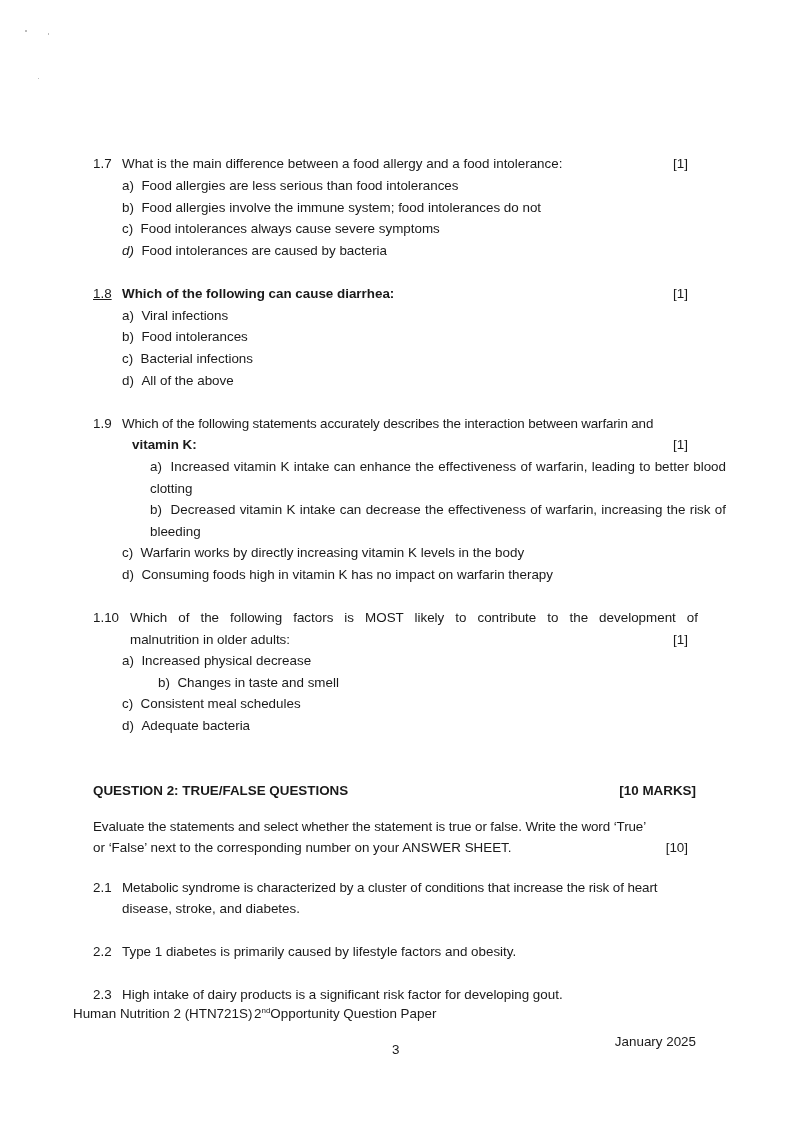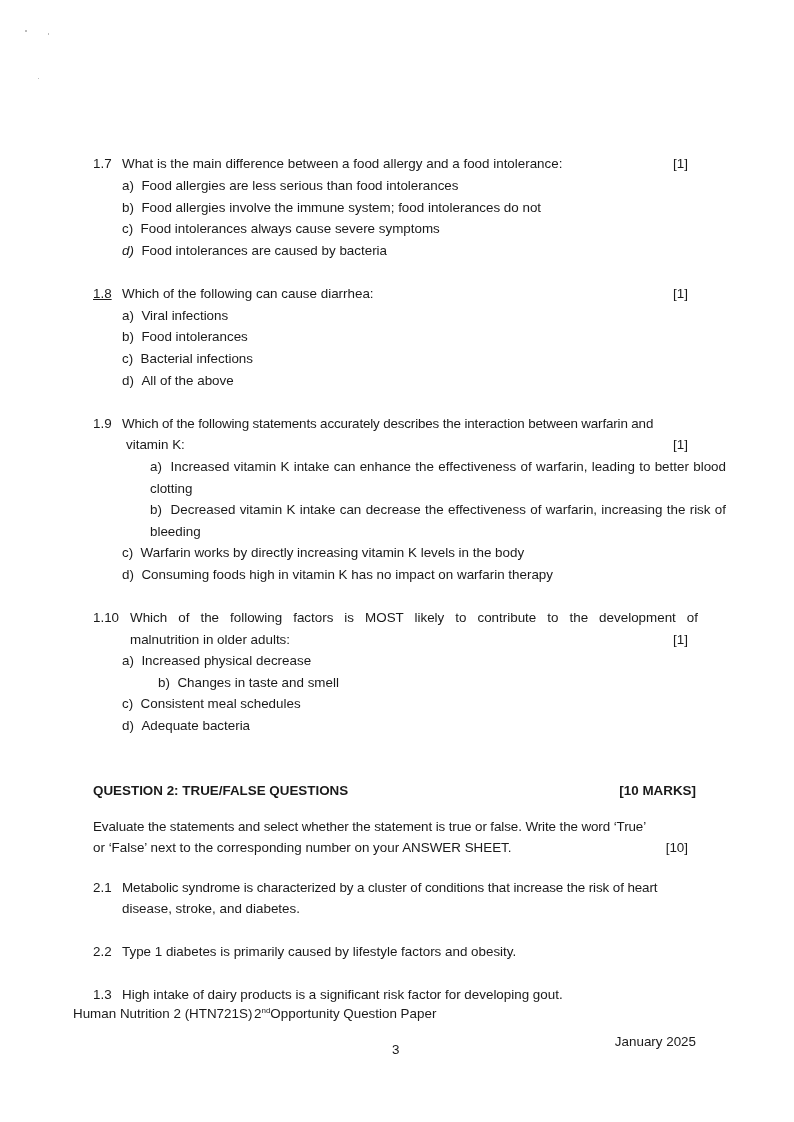--- a/index.html
+++ b/index.html
@@ -24,32 +24,32 @@
   <span class="abs" style="left:122px;top:156px;">What is the main difference between a food allergy and a food intolerance:</span>
   <span class="abs mark" style="top:156px;">[1]</span>
   <div class="abs" style="left:122px;top:178px;"><span>a)</span>&nbsp;&nbsp;<span>Food allergies are less serious than food intolerances</span></div>
   <div class="abs" style="left:122px;top:200px;"><span>b)</span>&nbsp;&nbsp;<span>Food allergies involve the immune system; food intolerances do not</span></div>
   <div class="abs" style="left:122px;top:221px;"><span>c)</span>&nbsp;&nbsp;<span>Food intolerances always cause severe symptoms</span></div>
   <div class="abs" style="left:122px;top:243px;"><span style="font-style:italic;">d)</span>&nbsp;&nbsp;<span>Food intolerances are caused by bacteria</span></div>
 </div>
 
 <div>
   <span class="abs" style="left:93px;top:286px;text-decoration:underline;">1.8</span>
-  <span class="abs" style="left:122px;top:286px;">Which of the following can cause diarrhea:</span>
+  <span class="abs" style="left:122px;top:286px;font-weight:bold;">Which of the following can cause diarrhea:</span>
   <span class="abs mark" style="top:286px;">[1]</span>
   <div class="abs" style="left:122px;top:308px;"><span>a)</span>&nbsp;&nbsp;<span>Viral infections</span></div>
   <div class="abs" style="left:122px;top:329px;"><span>b)</span>&nbsp;&nbsp;<span>Food intolerances</span></div>
   <div class="abs" style="left:122px;top:351px;"><span>c)</span>&nbsp;&nbsp;<span>Bacterial infections</span></div>
   <div class="abs" style="left:122px;top:373px;"><span>d)</span>&nbsp;&nbsp;<span>All of the above</span></div>
 </div>
 
 <div>
   <span class="abs" style="left:93px;top:416px;">1.9</span>
   <span class="abs" style="left:122px;top:416px;letter-spacing:-0.15px;">Which of the following statements accurately describes the interaction between warfarin and</span>
-  <span class="abs" style="left:126px;top:437px;">vitamin K:</span>
+  <span class="abs" style="left:132px;top:437px;font-weight:bold;">vitamin K:</span>
   <span class="abs mark" style="top:437px;">[1]</span>
   <div class="wrap" style="top:456px;"><span>a)</span>&nbsp;&nbsp;<span>Increased vitamin K intake can enhance the effectiveness of warfarin, leading to better blood clotting</span></div>
   <div class="wrap" style="top:499px;"><span>b)</span>&nbsp;&nbsp;<span>Decreased vitamin K intake can decrease the effectiveness of warfarin, increasing the risk of bleeding</span></div>
   <div class="abs" style="left:122px;top:545px;"><span>c)</span>&nbsp;&nbsp;<span>Warfarin works by directly increasing vitamin K levels in the body</span></div>
   <div class="abs" style="left:122px;top:567px;"><span>d)</span>&nbsp;&nbsp;<span>Consuming foods high in vitamin K has no impact on warfarin therapy</span></div>
 </div>
 
 <div>
   <span class="abs" style="left:93px;top:610px;">1.10</span>
   <span class="abs" style="left:130px;top:610px;width:568px;text-align:justify;text-align-last:justify;white-space:normal;">Which of the following factors is MOST likely to contribute to the development of</span>
@@ -71,21 +71,21 @@
   <div>
     <span class="abs" style="left:93px;top:880px;">2.1</span>
     <span class="abs" style="left:122px;top:880px;letter-spacing:-0.1px;">Metabolic syndrome is characterized by a cluster of conditions that increase the risk of heart</span>
     <span class="abs" style="left:122px;top:901px;">disease, stroke, and diabetes.</span>
   </div>
   <div>
     <span class="abs" style="left:93px;top:944px;">2.2</span>
     <span class="abs" style="left:122px;top:944px;">Type 1 diabetes is primarily caused by lifestyle factors and obesity.</span>
   </div>
   <div>
-    <span class="abs" style="left:93px;top:987px;">1.3</span>
+    <span class="abs" style="left:93px;top:987px;">2.3</span>
     <span class="abs" style="left:122px;top:987px;">High intake of dairy products is a significant risk factor for developing gout.</span>
   </div>
 </div>
 
 <div>
   <span class="abs" style="left:73px;top:1006px;">Human Nutrition 2 (HTN721S)</span>
   <span class="abs" style="left:254px;top:1006px;"><span>2</span><sup>nd</sup><span>Opportunity Question Paper</span></span>
   <span class="abs" style="right:98px;top:1006px;margin-top:28px;">January 2025</span>
   <span class="abs" style="left:392px;top:1042px;">3</span>
 </div>

